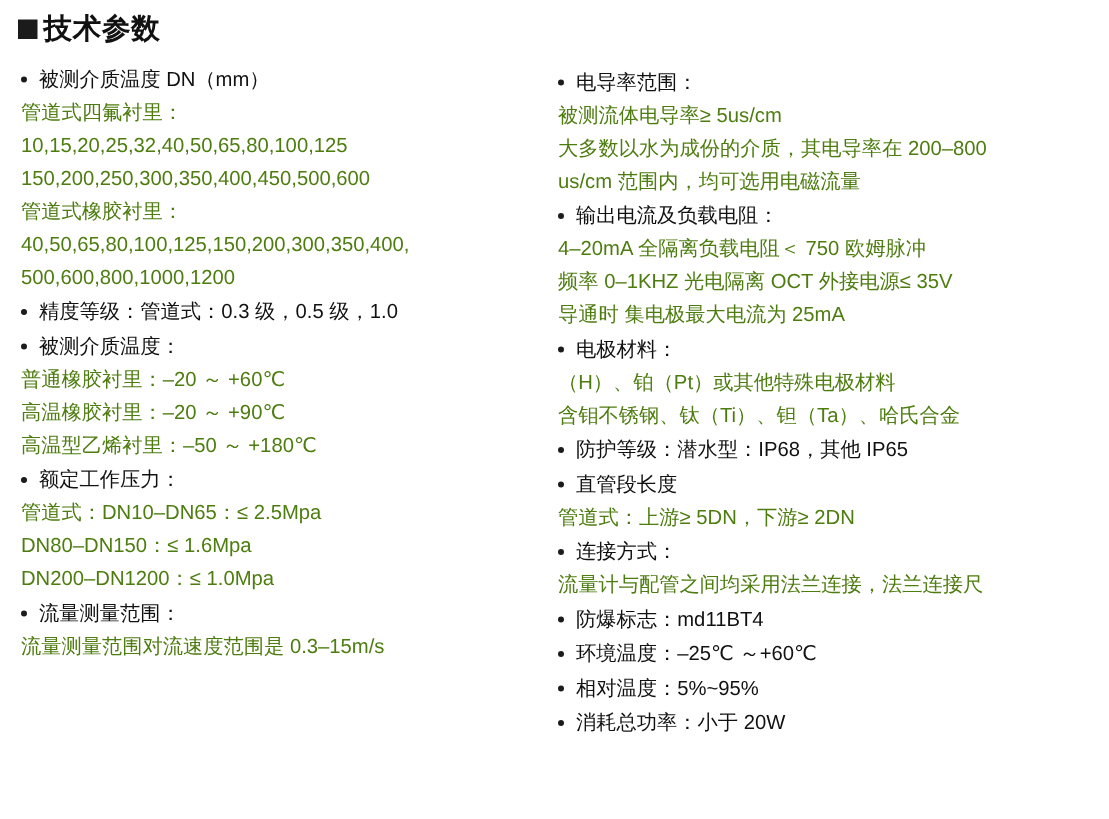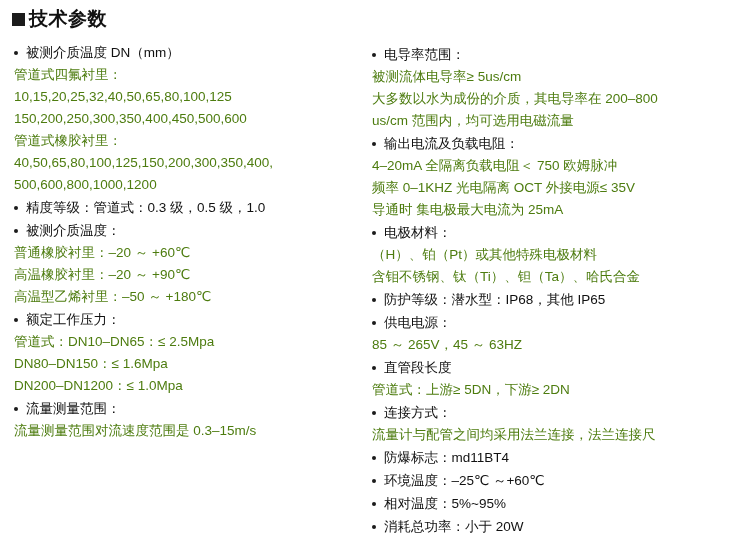--- a/index.html
+++ b/index.html
@@ -168,26 +168,20 @@
         <div class="lines">
           <div class="line">（H）、铂（Pt）或其他特殊电极材料</div>
           <div class="line">含钼不锈钢、钛（Ti）、钽（Ta）、哈氏合金</div>
         </div>
       </div>
 
       <div class="entry">
         <div class="head">防护等级：潜水型：IP68，其他 IP65</div>
       </div>
 
-      <div class="entry">
-        <div class="head">供电电源：</div>
-        <div class="lines">
-          <div class="line">85 ～ 265V，45 ～ 63HZ</div>
-        </div>
-      </div>
 
       <div class="entry">
         <div class="head">直管段长度</div>
         <div class="lines">
           <div class="line">管道式：上游≥ 5DN，下游≥ 2DN</div>
         </div>
       </div>
 
       <div class="entry">
         <div class="head">连接方式：</div>

